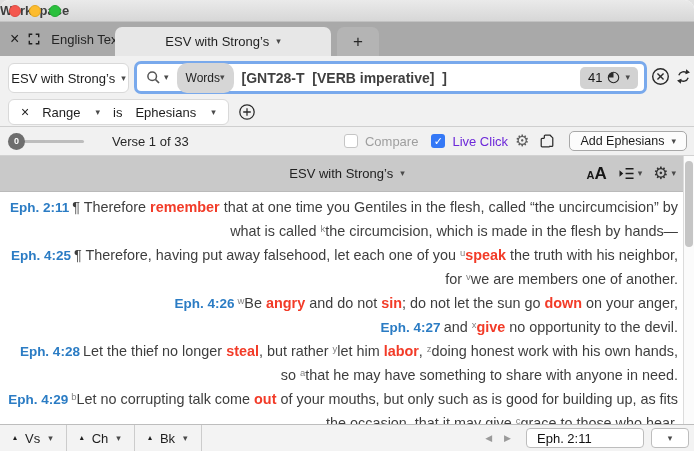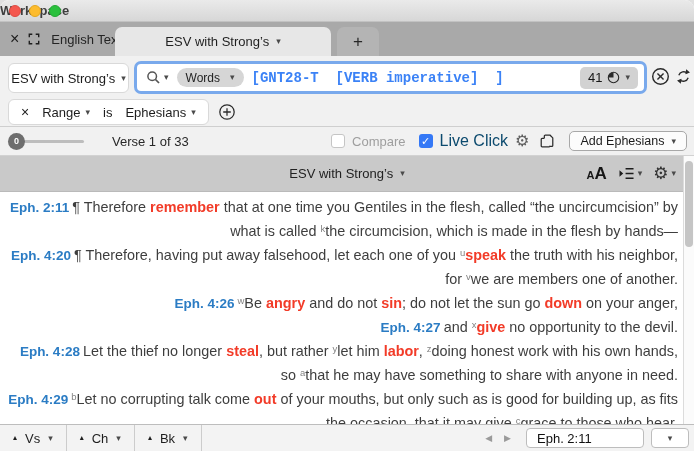--- a/index.html
+++ b/index.html
@@ -23,41 +23,41 @@
   .tab-close { font-size:16px; color:#1d1d1d; line-height:1; }
   .ws-label { font-size:13px; color:#242424; margin-left:2px; }
   .active-tab { position:absolute; left:115px; top:5px; width:216px; height:29px; background:#e7e7e7; border-radius:7px 7px 0 0; display:flex; align-items:center; justify-content:center; gap:7px; font-size:13px; color:#1f1f1f; }
   .plus-tab { position:absolute; left:337px; top:5px; width:42px; height:29px; background:#b4b4b4; border-radius:7px 7px 0 0; display:flex; align-items:center; justify-content:center; font-size:17px; color:#272727; }
   .caret { font-size:9px; color:#4a4a4a; line-height:1; }
   
   .search-area { height:71px; background:#f1f1f1; border-bottom:1px solid #cfcfcf; position:relative; }
   .module-btn { position:absolute; left:8px; top:7px; width:121px; height:30px; background:#fff; border:1px solid #d9d9d9; border-radius:6px; display:flex; align-items:center; justify-content:center; gap:6px; font-size:13px; color:#1d1d1d; }
   .search-field { position:absolute; left:134px; top:5px; width:513px; height:33px; background:#fff; border:3px solid #79a9ec; border-radius:7px; display:flex; align-items:center; padding:0 6px 0 9px; gap:8px; }
   .mag-wrap { display:flex; align-items:center; gap:3px; }
-  .words-pill { background:#d6d6d6; border-radius:10px; height:19px; padding:0 9px; display:flex; align-items:center; gap:10px; font-size:12px; color:#1f1f1f; }
-  .query { font-weight:700; font-size:14px; color:#3b82f6; white-space:pre; flex:1;font-family:Liberation Mono, monospace; }
+  .words-pill { background:#d6d6d6; border-radius:10px; height:30px; padding:0 9px; display:flex; align-items:center; gap:0; font-size:12px; color:#1f1f1f; }
+  .query { font-weight:700; font-size:14px; color:#404040; white-space:pre; flex:1; }
   .count-pill { background:#d2d2d2; border-radius:5px; height:22px; padding:0 8px; display:flex; align-items:center; gap:5px; font-size:13px; color:#161616; }
   .circle-x { position:absolute; left:651px; top:11px; }
   .sync-icon { position:absolute; left:675px; top:12px; }
   .range-row { position:absolute; left:8px; top:43px; display:flex; align-items:center; }
   .range-group { height:26px; background:#fff; border:1px solid #d9d9d9; border-radius:6px; display:flex; align-items:center; padding:0 12px; gap:13px; font-size:13px; color:#1d1d1d; }
   .range-x { font-size:14px; color:#1d1d1d; }
-  .dd { display:flex; align-items:center; gap:5px; }
+  .dd { display:flex; align-items:center; gap:15px; }
   .plus-circle { margin-left:9px; display:flex; align-items:center; }
   
   .control-row { height:29px; background:#f1f1f1; border-bottom:1px solid #d2d2d2; position:relative; display:flex; align-items:center; padding-left:8px; }
   .knob { width:17px; height:17px; border-radius:50%; background:#6e6e6e; color:#fff; font-size:9px; font-weight:700; display:flex; align-items:center; justify-content:center; z-index:1; }
   .track { width:62px; height:3px; background:#bdbdbd; border-radius:2px; margin-left:-3px; }
   .verse-indicator { margin-left:28px; font-size:13px; color:#282828; }
   .ctrl-right { position:absolute; right:7px; display:flex; align-items:center; gap:7px; }
   .checkbox { width:14px; height:14px; border-radius:3px; flex:none; }
   .cb-off { background:#fff; border:1px solid #c5c5c5; }
   .cb-on { background:#3478f6; color:#fff; font-size:11px; font-weight:700; display:flex; align-items:center; justify-content:center; line-height:1; }
   .compare-label { color:#9e9e9e; font-size:13px; margin-right:6px; }
-  .live-label { color:#0c4a6e; font-size:16px; }
+  .live-label { color:#6d28d9; font-size:13px; }
   .gear { font-size:16px; color:#5f5f5f; line-height:1; }
   .add-parallel { height:20px; background:#fcfcfc; border:1px solid #a8a8a8; border-radius:5px; padding:0 10px; display:flex; align-items:center; gap:7px; font-size:12.5px; color:#1c1c1c; margin-left:4px; }
   
   .pane-header { height:36px; background:#c9c9c9; border-bottom:1px solid #bababa; position:relative; display:flex; align-items:center; justify-content:center; gap:7px; font-size:13px; color:#222; }
   .ph-right { position:absolute; right:18px; display:flex; align-items:center; gap:11px; }
   .aA { display:flex; align-items:baseline; color:#161616; font-weight:600; }
   .aA .sm { font-size:11px; } .aA .lg { font-size:17px; }
   .icon-dd { display:flex; align-items:center; gap:3px; }
   
   .content { position:relative; height:232px; background:#fff; }
@@ -225,21 +225,21 @@
       <span class="icon-dd">
         <span class="gear" style="font-size:17px;color:#333;">⚙</span>
         <span class="caret">▾</span>
       </span>
     </div>
   </div>
 
   <div class="content">
     <div class="verses">
         <p class="verse"><span class="vref">Eph. 2:11</span><span class="plain">¶ Therefore </span><span class="hit">remember</span><span class="plain"> that at one time you Gentiles in the flesh, called “the uncircumcision” by what is called </span><span class="sup">k</span><span class="plain">the circumcision, which is made in the flesh by hands—</span></p>
-        <p class="verse"><span class="vref">Eph. 4:20</span><span class="plain">¶ Therefore, having put away falsehood, let each one of you </span><span class="sup">u</span><span class="hit">speak</span><span class="plain"> the truth with his neighbor, for </span><span class="sup">v</span><span class="plain">we are members one of another.</span></p>
+        <p class="verse"><span class="vref">Eph. 4:25</span><span class="plain">¶ Therefore, having put away falsehood, let each one of you </span><span class="sup">u</span><span class="hit">speak</span><span class="plain"> the truth with his neighbor, for </span><span class="sup">v</span><span class="plain">we are members one of another.</span></p>
         <p class="verse"><span class="vref">Eph. 4:26</span><span class="sup">w</span><span class="plain">Be </span><span class="hit">angry</span><span class="plain"> and do not </span><span class="hit">sin</span><span class="plain">; do not let the sun go </span><span class="hit">down</span><span class="plain"> on your anger,</span></p>
         <p class="verse"><span class="vref">Eph. 4:27</span><span class="plain">and </span><span class="sup">x</span><span class="hit">give</span><span class="plain"> no opportunity to the devil.</span></p>
         <p class="verse"><span class="vref">Eph. 4:28</span><span class="plain">Let the thief no longer </span><span class="hit">steal</span><span class="plain">, but rather </span><span class="sup">y</span><span class="plain">let him </span><span class="hit">labor</span><span class="plain">, </span><span class="sup">z</span><span class="plain">doing honest work with his own hands, so </span><span class="sup">a</span><span class="plain">that he may have something to share with anyone in need.</span></p>
         <p class="verse"><span class="vref">Eph. 4:29</span><span class="sup">b</span><span class="plain">Let no corrupting talk come </span><span class="hit">out</span><span class="plain"> of your mouths, but only such as is good for building up, as fits the occasion, that it may give </span><span class="sup">c</span><span class="plain">grace to those who hear.</span></p>
         <p class="verse"><span class="vref">Eph. 4:30</span><span class="plain">And </span><span class="sup">d</span><span class="plain">do not </span><span class="hit">grieve</span><span class="plain"> the Holy Spirit of God, </span><span class="sup">e</span><span class="plain">by whom you were sealed for the day of </span></p>
       </div>
     <div class="scrollbar">
       <div class="thumb"></div>
     </div>
   </div>

